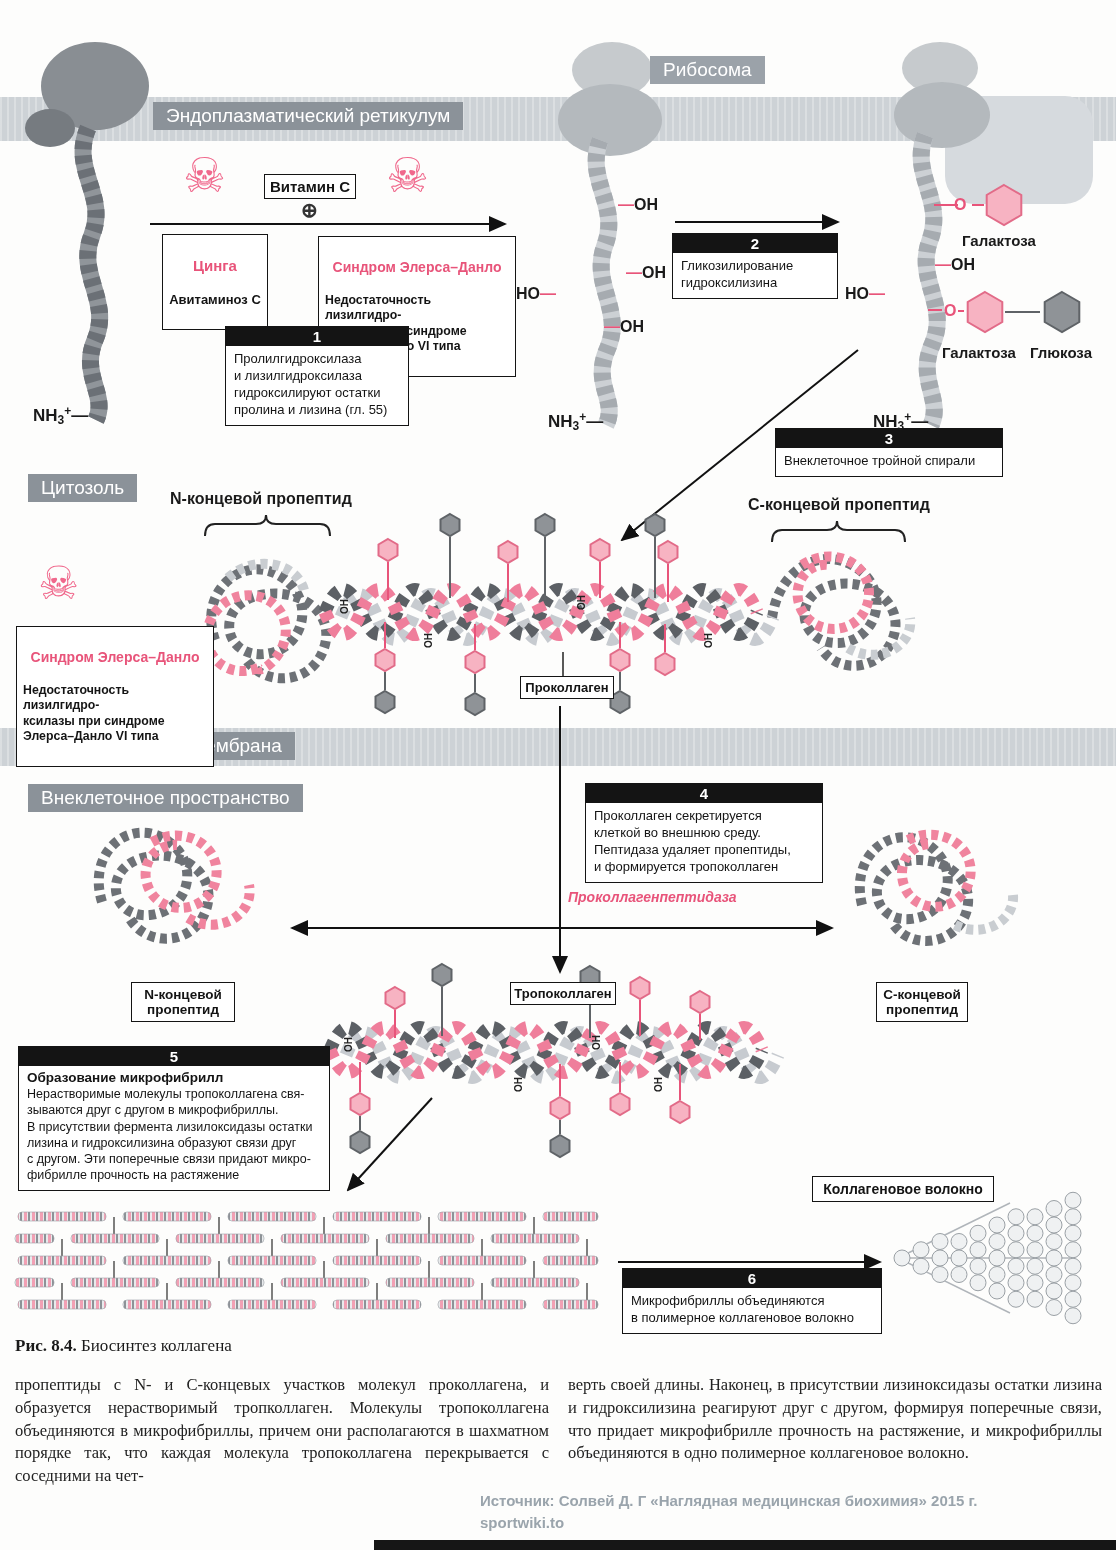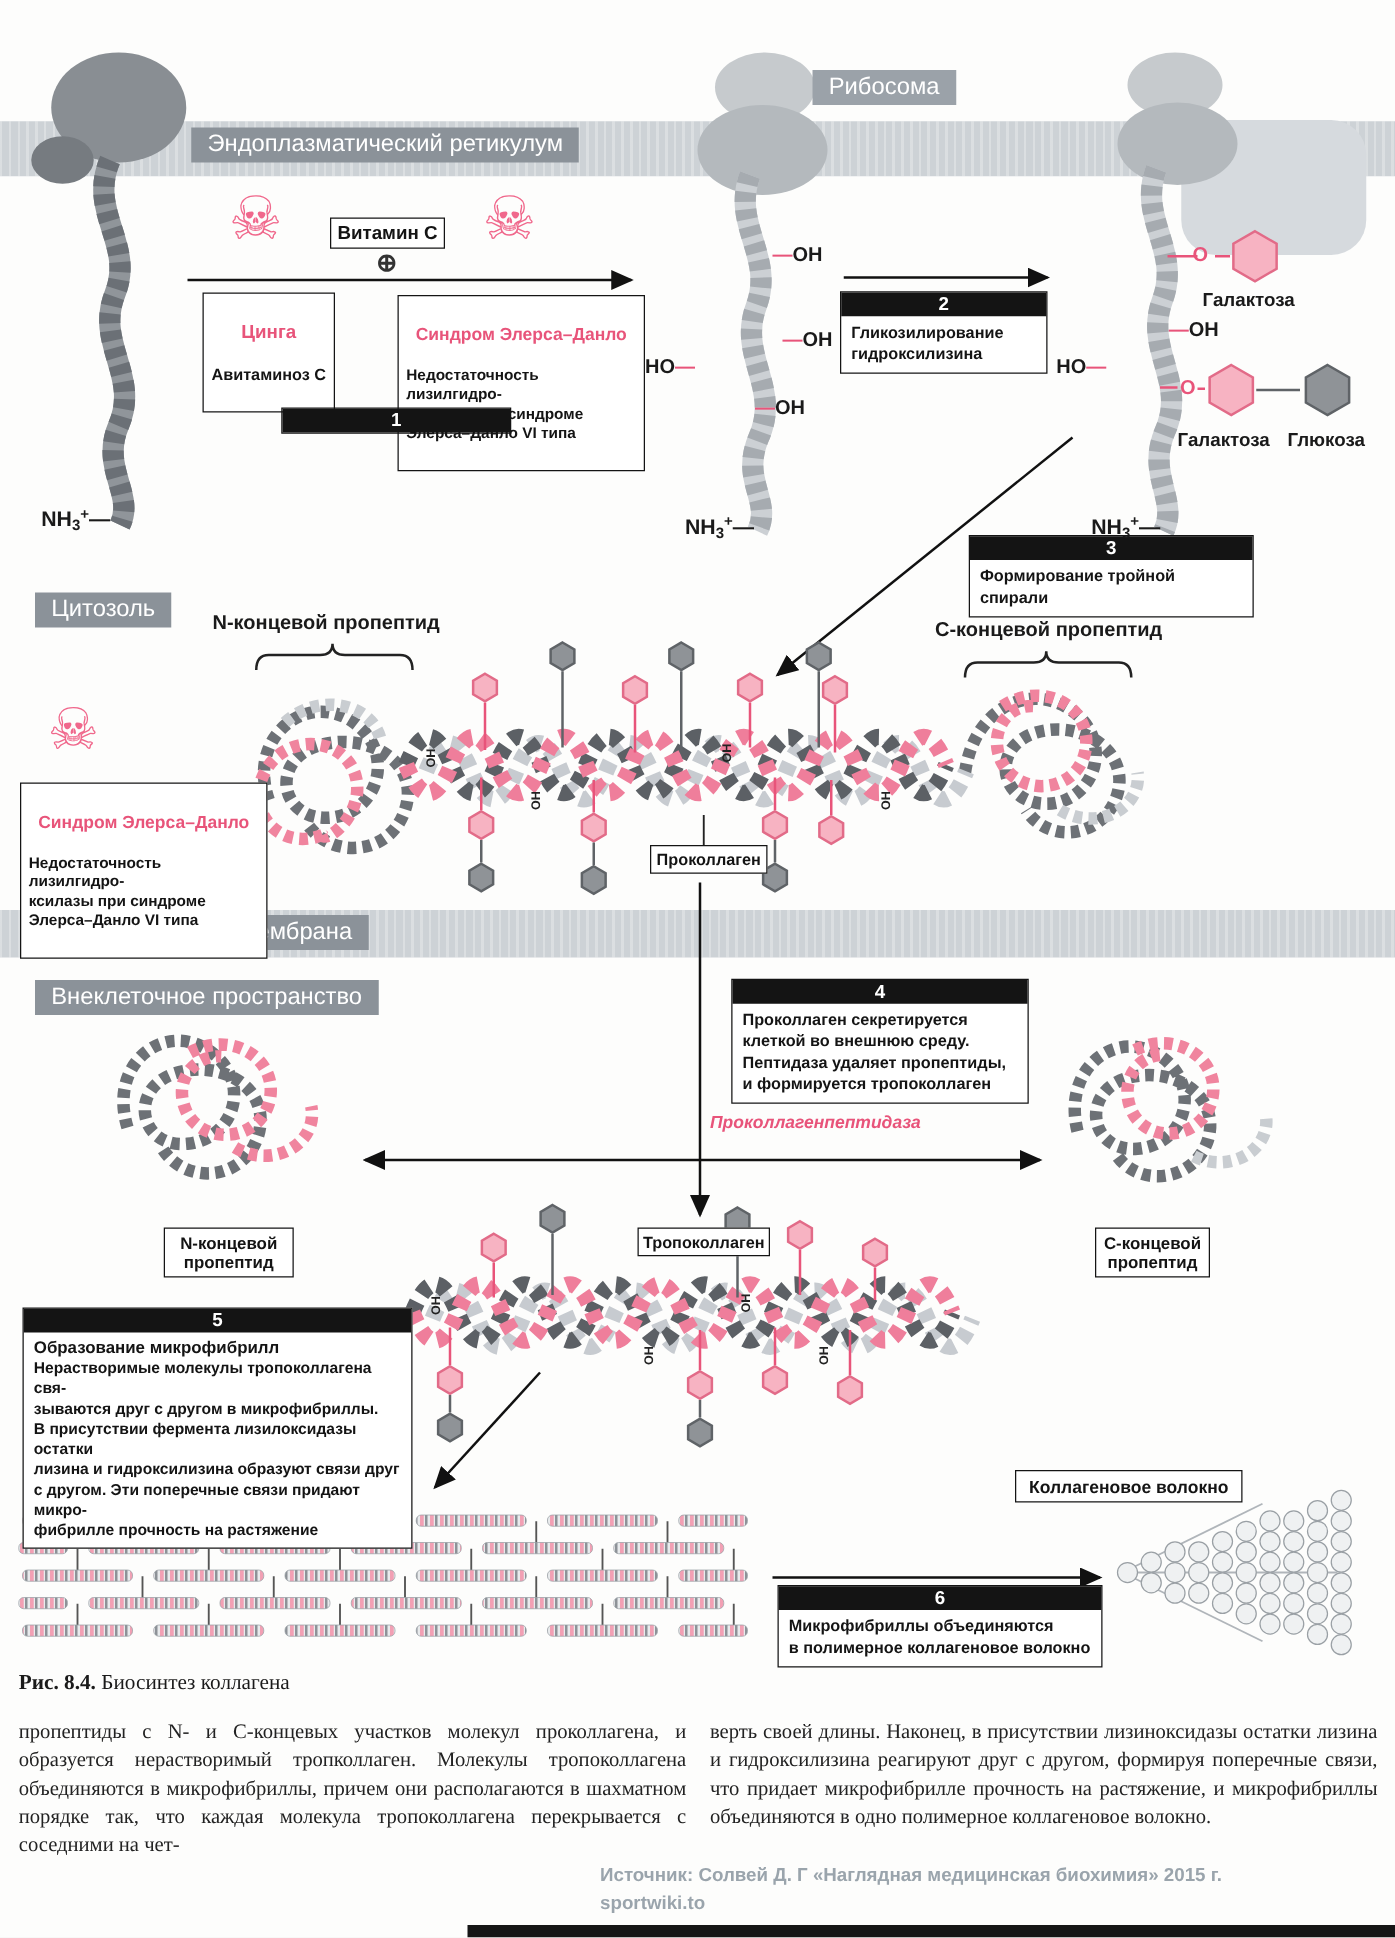--- a/index.html
+++ b/index.html
@@ -10,21 +10,21 @@
   .gtitle{position:absolute;background:#8b9299;color:#fff;font-weight:normal;font-size:19px;padding:3px 13px;white-space:nowrap}
   .gtitle.light{background:#9ba2a9}
   #deco{position:absolute;left:0;top:0;pointer-events:none}
   .lbl{position:absolute;font-weight:bold;color:#1a1a1a;white-space:nowrap}
   .pink{color:#e8547a}
   .skull{position:absolute;color:#f0688c;line-height:1;font-weight:normal}
   .wbox{position:absolute;background:#fff;border:1.6px solid #141414;text-align:center;font-weight:bold;white-space:pre-line}
   .step{position:absolute;background:#fff;border:1.6px solid #141414}
   .step-num{background:#141414;color:#fff;font-weight:bold;font-size:15px;text-align:center;padding:1px 0}
   .step-title{padding:4px 8px 0;font-weight:bold;font-size:13.5px}
-  .step-text{padding:5px 8px 6px;font-weight:bold;font-size:13px;line-height:1.3;white-space:pre-line}
+  .step-text{padding:5px 8px 6px;font-weight:normal;font-size:13px;line-height:1.3;white-space:pre-line}
   .dtitle{color:#e8547a;font-weight:bold;text-align:center}
   .dtext{font-weight:bold;white-space:pre-line;line-height:1.25}
   .sb{font-size:12px;vertical-align:-3px}
   .sp{font-size:12px;vertical-align:6px}
   .serif{font-family:"Liberation Serif",serif}
   .bodycol{position:absolute;font-family:"Liberation Serif",serif;font-size:16.5px;line-height:1.38;text-align:justify;color:#222}
   .src{position:absolute;text-align:left;font-weight:bold;color:#9aa4ac;font-size:15px;line-height:1.45}
   
   .cb1{fill:none;stroke:#90959a;stroke-width:17}
   .cd1{fill:none;stroke:#6b7076;stroke-width:17;stroke-dasharray:8 6}
@@ -343,29 +343,33 @@
   </div>
   <div class="wbox" style="left:16px;top:626px;width:198px;padding:4px 6px;text-align:left">
     <div class="dtitle" style="font-size:14px">Синдром Элерса–Данло</div>
     <div class="dtext" style="font-size:12.3px">Недостаточность лизилгидро-
 ксилазы при синдроме
 Элерса–Данло VI типа</div>
   </div>
 
   <div class="step" style="left:225px;top:326px;width:184px">
     <div class="step-num">1</div>
+    <div class="step-text">Пролилгидроксилаза
+и лизилгидроксилаза
+гидроксилируют остатки
+пролина и лизина (гл. 55)</div>
   </div>
   <div class="step" style="left:672px;top:233px;width:166px">
     <div class="step-num">2</div>
     <div class="step-text">Гликозилирование
 гидроксилизина</div>
   </div>
   <div class="step" style="left:775px;top:428px;width:228px">
     <div class="step-num">3</div>
-    <div class="step-text">Формирование тройной спирали</div>
+    <div class="step-text">Внеклеточное тройной спирали</div>
   </div>
   <div class="step" style="left:585px;top:783px;width:238px">
     <div class="step-num">4</div>
     <div class="step-text">Проколлаген секретируется
 клеткой во внешнюю среду.
 Пептидаза удаляет пропептиды,
 и формируется тропоколлаген</div>
   </div>
   <div class="step" style="left:18px;top:1046px;width:312px">
     <div class="step-num">5</div>

